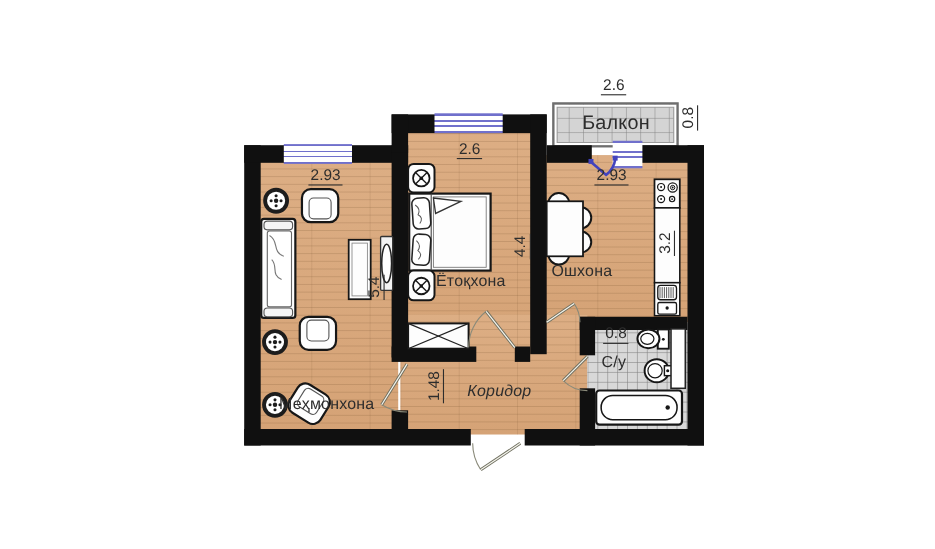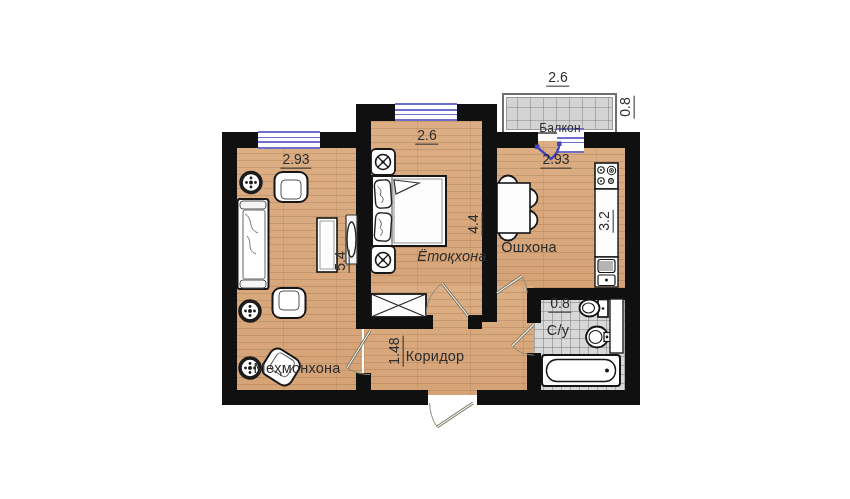--- a/index.html
+++ b/index.html
@@ -254,25 +254,25 @@
       <path d="M473 403 L437 427" fill="none" stroke="#f5f5ee" stroke-width="1.1"></path>
     </g>
     <g>
       <path d="M537 147 L551 159 Q558 154 559.5 144" fill="none" stroke="#4343bd" stroke-width="2.4"></path>
       <rect x="535" y="144.5" width="4.5" height="4.5" fill="#4343bd"></rect>
       <rect x="557" y="141.5" width="4.5" height="4.5" fill="#4343bd"></rect>
     </g>
   </svg>
 
   <span class="room-label" style="left:297px;top:334px;margin-top:34px;">Меҳмонхона</span>
-  <span class="room-label" style="left:452px;top:256px;font-style:italic;">Ётоқхона</span>
+  <span class="room-label" style="left:428px;top:256px;">Ётоқхона</span>
   <span class="room-label" style="left:529px;top:247px;">Ошхона</span>
-  <span class="room-label" style="left:435px;top:356px;">Коридор</span>
+  <span class="room-label" style="left:454px;top:356px;font-style:italic;">Коридор</span>
   <span class="room-label" style="left:558px;top:330px;">С/у</span>
-  <span class="room-label" style="left:560px;top:128px;font-size:12px;">Балкон</span>
+  <span class="room-label" style="left:560px;top:112px;font-size:18px;">Балкон</span>
 
   <span class="dim" style="left:296px;top:160px;">2.93</span>
   <span class="dim vert" style="left:341px;top:261px;">5.4</span>
   <span class="dim" style="left:427px;top:136px;">2.6</span>
   <span class="dim vert" style="left:474px;top:224px;">4.4</span>
   <span class="dim" style="left:556px;top:160px;">2.93</span>
   <span class="dim vert" style="left:605px;top:221px;">3.2</span>
   <span class="dim vert" style="left:395px;top:351px;">1.48</span>
   <span class="dim" style="left:560px;top:304px;">0.8</span>
   <span class="dim" style="left:558px;top:78px;">2.6</span>

